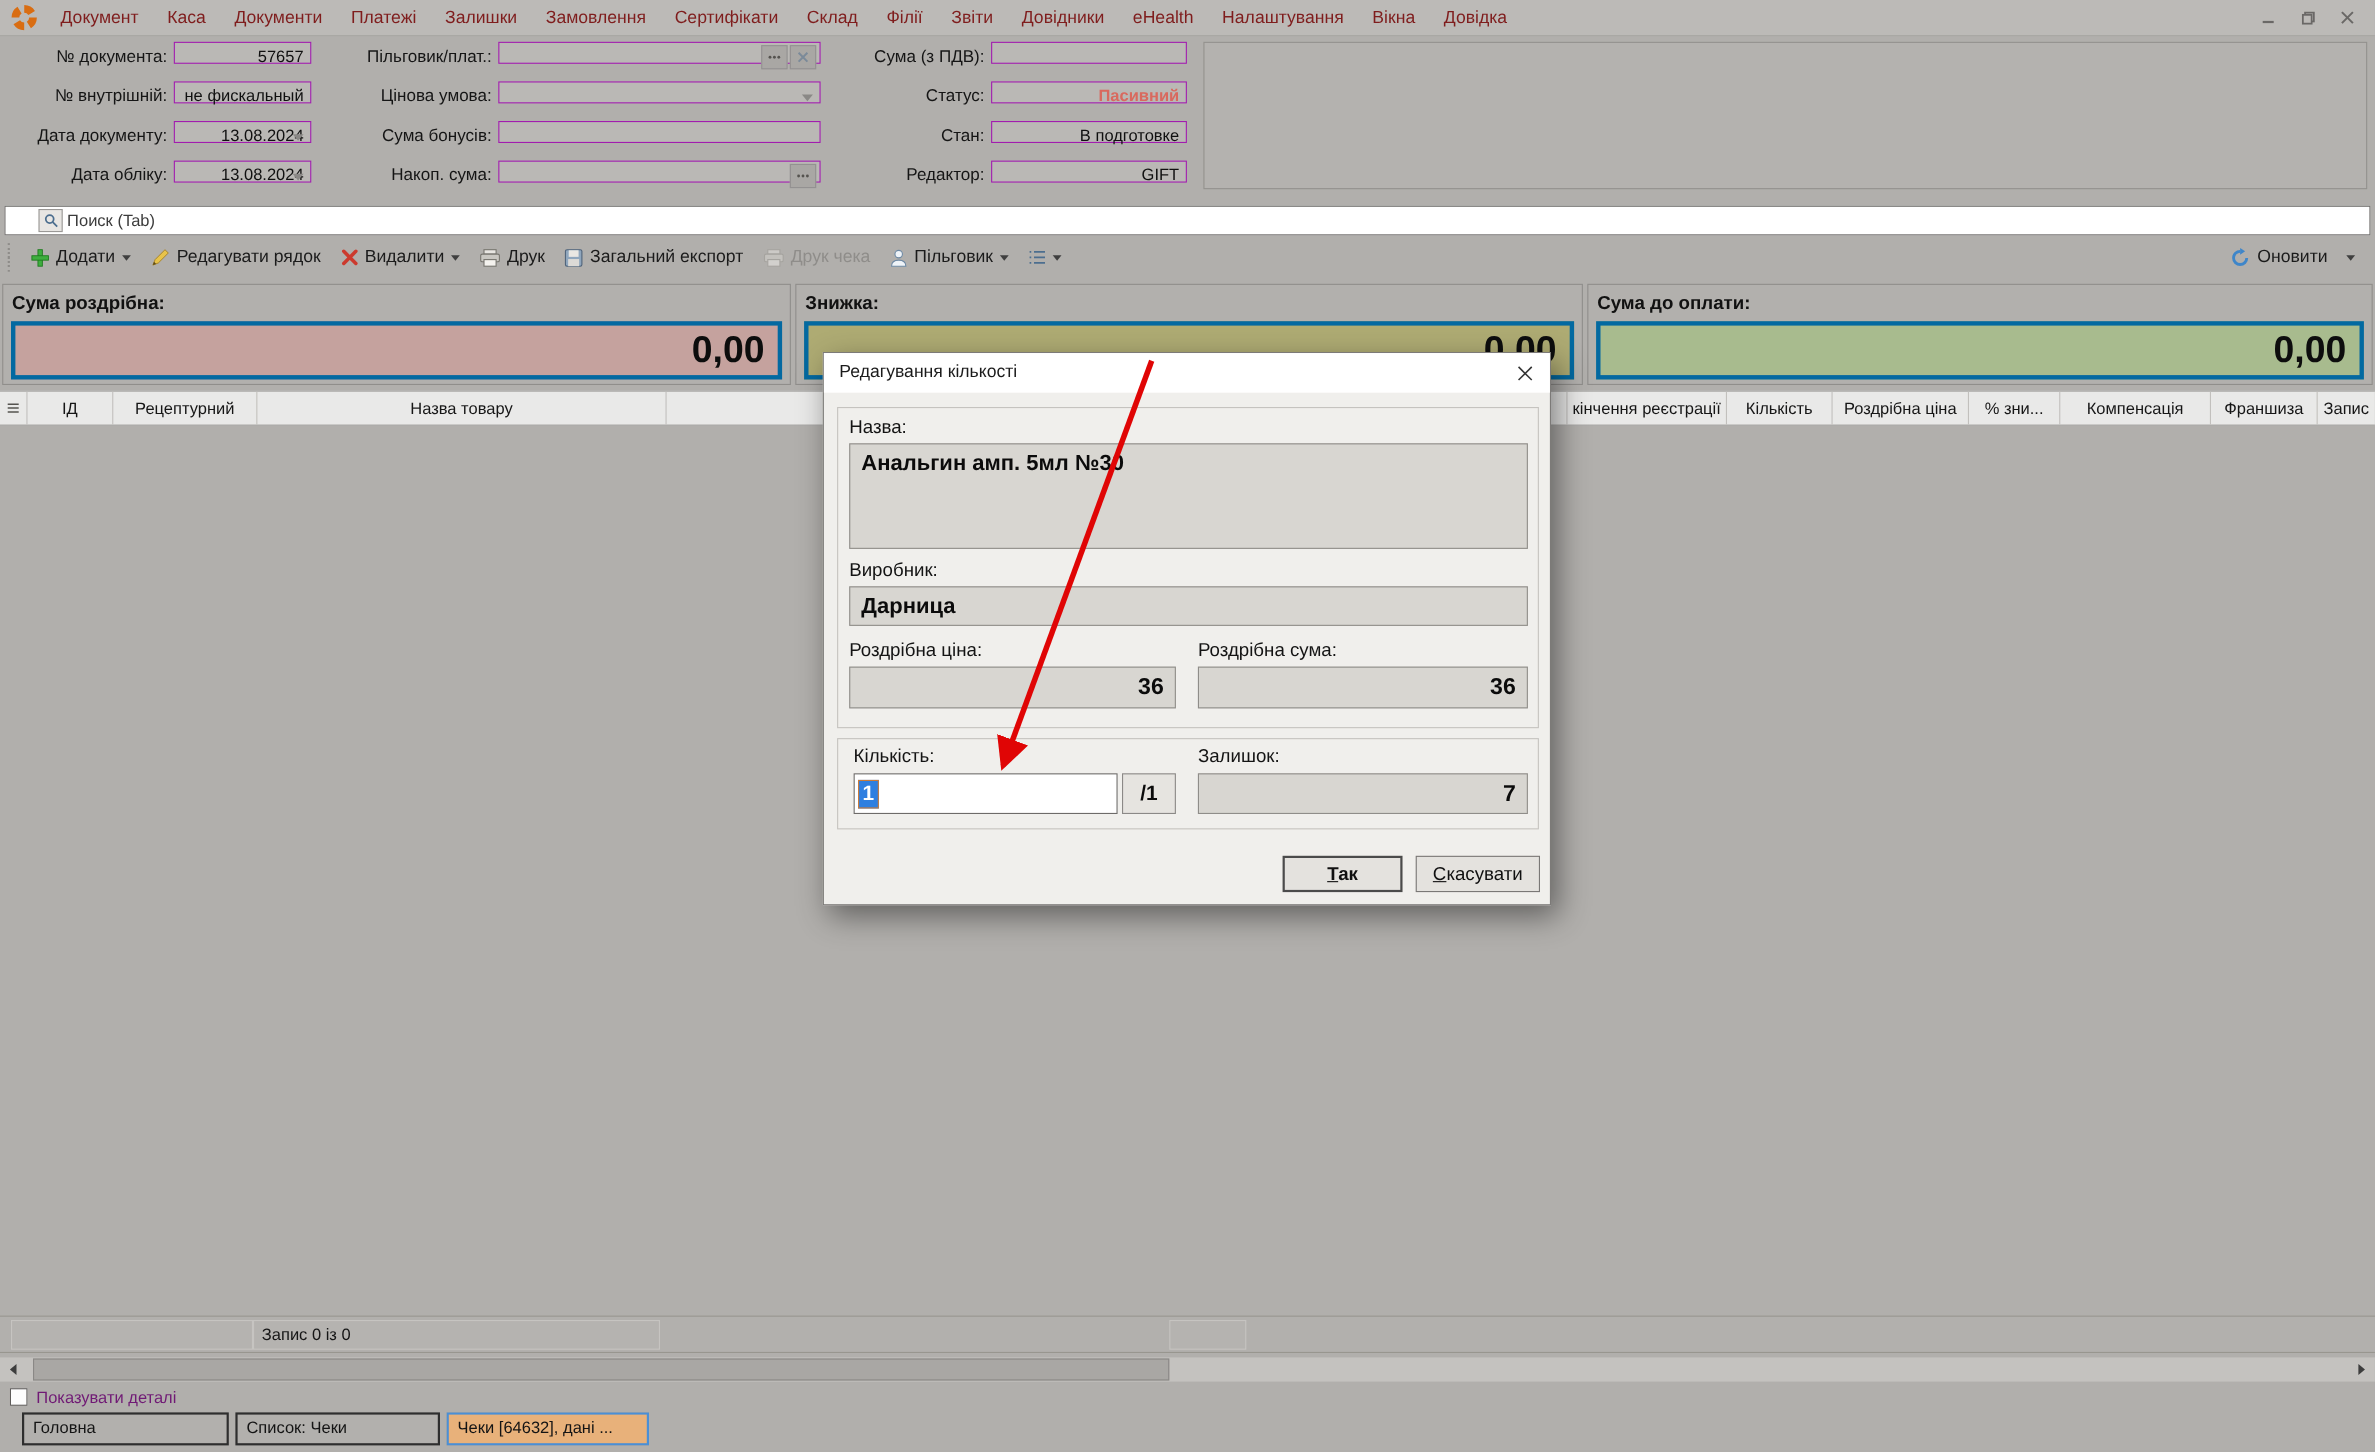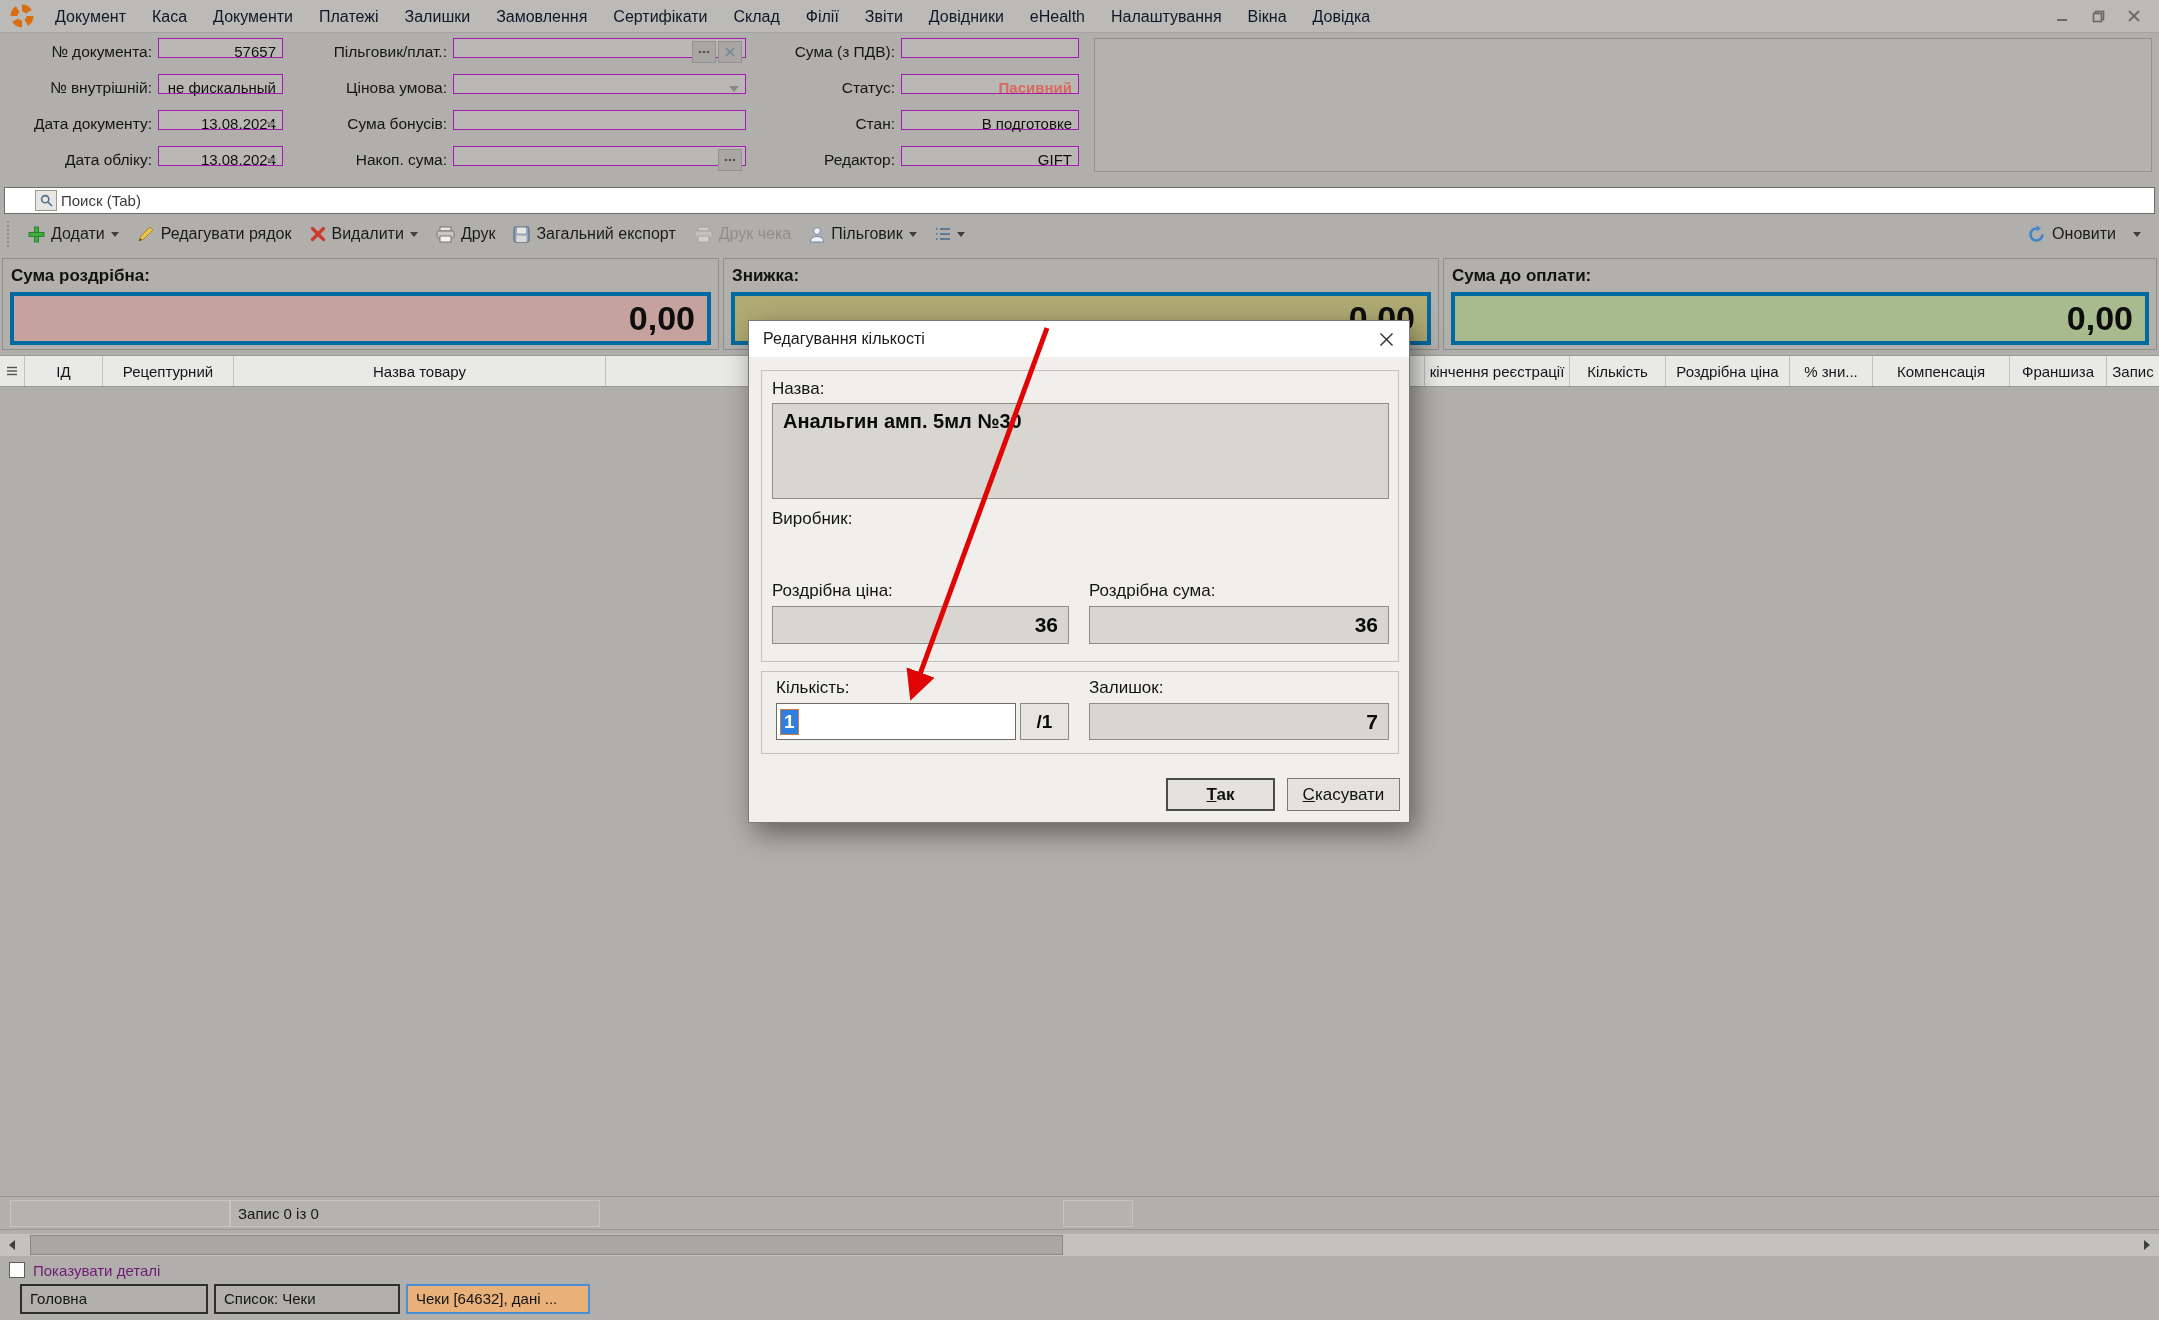--- a/index.html
+++ b/index.html
@@ -4,21 +4,21 @@
 <style>
   * { margin:0; padding:0; box-sizing:border-box; }
   html,body { width:2159px; height:1320px; }
   body { font-family:"Liberation Sans", sans-serif; background:#b1afac; overflow:hidden; }
   #app { position:relative; width:2159px; height:1320px; background:#b1afac; }
 
   
   .menubar { position:absolute; left:0; top:0; width:2159px; height:33px; background:#bcbab7;
              display:flex; align-items:center; border-bottom:1px solid #a5a3a0; }
   .applogo { width:24px; height:24px; margin:0 8px 0 10px; }
-  .menu-item { padding:0 13px; font-size:16px; color:#0f172a; line-height:33px; cursor:default; }
+  .menu-item { padding:0 13px; font-size:16px; color:#7f1d1d; line-height:33px; cursor:default; }
   .win-controls { margin-left:auto; display:flex; align-items:center; gap:14px; padding-right:14px; }
   .win-btn { width:22px; height:18px; display:flex; align-items:center; justify-content:center; }
 
   
   .lbl { position:absolute; height:28px; line-height:28px; font-size:15.5px; color:#151515; text-align:right; }
   .fld { position:absolute; height:20px; background:#bab8b5; border:1px solid #a21caf; font-size:15px;
          line-height:26px; padding:0 6px; color:#101010;text-align:right; }
   .chev { position:absolute; right:6px; top:11px; width:0; height:0;
           border-left:5px solid transparent; border-right:5px solid transparent; border-top:6px solid #8a8886; }
   .inbtn { position:absolute; top:2px; width:24px; height:22px; background:#a9a7a4; border:1px solid #939191;
@@ -392,20 +392,21 @@
           </svg>
       </span>
     </div>
 
     <div class="groupbox" style="left:12px;top:49px;width:638px;height:292px;"></div>
 
     <div class="dlg-lbl" style="left:23px;top:58px;">Назва:</div>
     <div class="ro-box name" style="left:23px;top:82px;width:617px;height:96px;">Анальгин амп. 5мл №30</div>
 
     <div class="dlg-lbl" style="left:23px;top:188px;">Виробник:</div>
+    <div class="ro-box line" style="left:23px;top:212px;width:617px;height:36px;">Дарница</div>
 
     <div class="dlg-lbl" style="left:23px;top:260px;">Роздрібна ціна:</div>
     <div class="ro-box num" style="left:23px;top:285px;width:297px;height:38px;">36</div>
 
     <div class="dlg-lbl" style="left:340px;top:260px;">Роздрібна сума:</div>
     <div class="ro-box num" style="left:340px;top:285px;width:300px;height:38px;">36</div>
 
     <div class="groupbox" style="left:12px;top:350px;width:638px;height:83px;"></div>
 
     <div class="dlg-lbl" style="left:27px;top:357px;">Кількість:</div>

